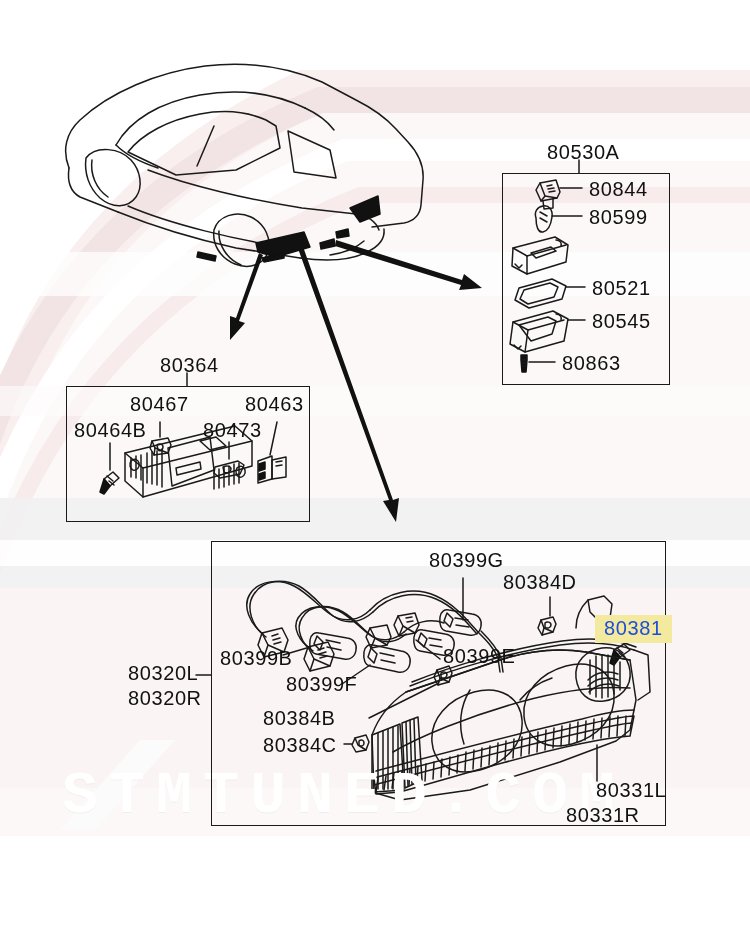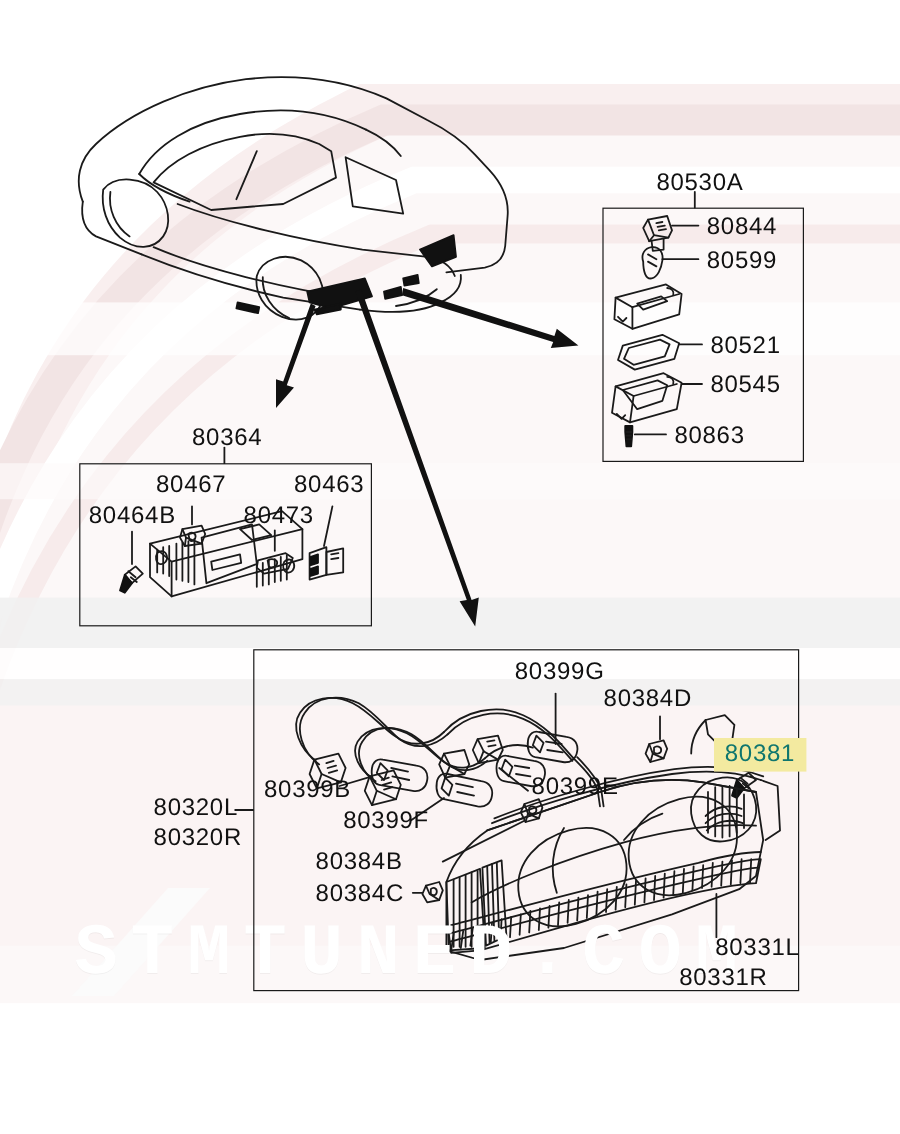--- a/index.html
+++ b/index.html
@@ -16,21 +16,21 @@
   .lbl{
     position:absolute;
     font-size:20px;
     color:#111111;
     letter-spacing:0.6px;
     white-space:nowrap;
     font-family:"Liberation Sans","DejaVu Sans",sans-serif;
   }
   .lbl.hl{
     background:#f3eaa0;
-    color:#0f766e;
+    color:#1d4ed8;
     padding:2px 9px 3px 9px;
   }
   .box{
     position:absolute;
     border:1.6px solid #1a1a1a;
     background:transparent;
   }
   .stm-wm{
     position:absolute;
     font-size:60px;

